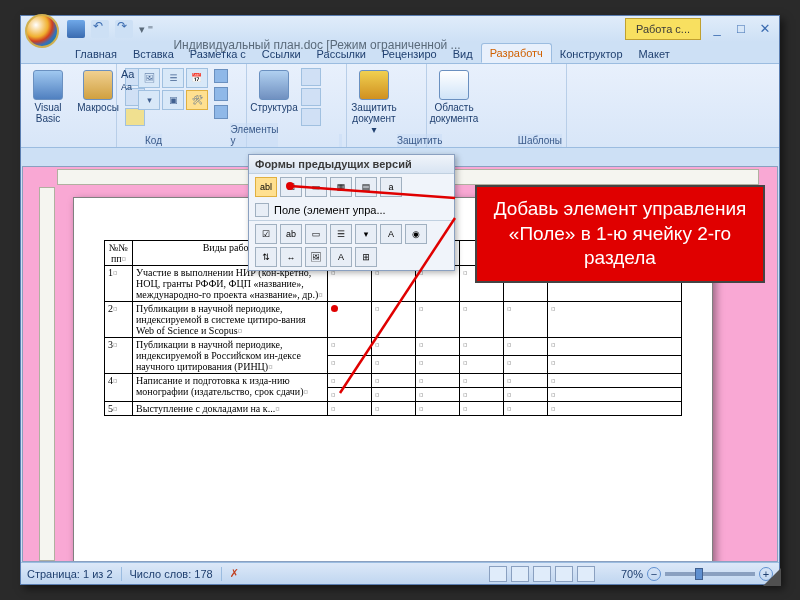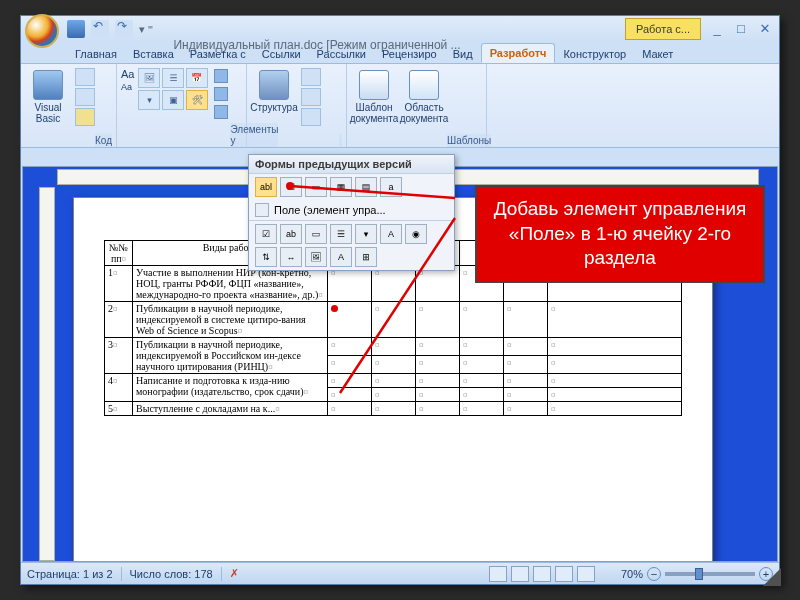--- a/index.html
+++ b/index.html
@@ -12,21 +12,21 @@
 .qat-btn.save { background: linear-gradient(#6fa8e8,#3a6bb0); }
 .qat-btn.undo, .qat-btn.redo { background: #cde0f5; position: relative; }
 .qat-btn.undo::before { content:"↶"; color:#3a6bb0; font-size:12px; position:absolute; left:2px; top:-1px;}
 .qat-btn.redo::before { content:"↷"; color:#3a6bb0; font-size:12px; position:absolute; left:2px; top:-1px;}
 .title-text { margin-left: 20px; color: #5a6a7a; font-size: 12px; margin-top: 32px; }
 .contextual-tab { margin-left: auto; background: #f8e060; padding: 4px 10px; border: 1px solid #c0a030; font-size: 11px; color: #3a3a3a; }
 .win-ctrl { display: flex; gap: 4px; margin-left: 6px; }
 .win-ctrl span { width: 20px; height: 16px; color: #3a6bb0; font-size: 13px; text-align: center; cursor: pointer; }
 .ribbon-tabs { display: flex; background: #cde0f5; padding-left: 46px; height: 22px; border-bottom: 1px solid #9bbce0; align-items: flex-end; }
 .ribbon-tab { padding: 3px 8px; font-size: 11px; color: #204070; cursor: pointer; }
-.ribbon-tab.active { background: #e8f0fc; border: 1px solid #9bbce0; border-bottom: 1px solid #e8f0fc; border-radius: 3px 3px 0 0; color: #d06000; font-weight: bold; }
+.ribbon-tab.active { background: #e8f0fc; border: 1px solid #9bbce0; border-bottom: 1px solid #e8f0fc; border-radius: 3px 3px 0 0; color: #d06000; font-weight: normal; }
 .ribbon { background: linear-gradient(#e8f0fc, #d8e6f8); height: 84px; display: flex; border-bottom: 1px solid #9bbce0; }
 .group { border-right: 1px solid #b8cee8; display: flex; flex-direction: row; padding: 2px 4px 0 4px; position: relative; }
 .group-title { font-size: 10px; color: #3a5a8a; text-align: left; padding: 1px 0; background: rgba(200,220,245,0.5); margin-top: auto; }
 .group-body { display: flex; flex: 1; gap: 4px; align-items: flex-start; padding-top: 2px; }
 .big-btn { display: flex; flex-direction: column; align-items: center; width: 46px; padding: 2px; cursor: pointer; }
 .big-btn .icon { width: 30px; height: 30px; background: #8fb8e8; border: 1px solid #6a90c0; border-radius: 3px; }
 .big-btn .icon.vb { background: linear-gradient(#a0c8f0,#5080c0); }
 .big-btn .icon.macros { background: linear-gradient(#f0d090,#d0a040); }
 .big-btn .lbl { font-size: 10px; color: #204070; text-align: center; margin-top: 2px; }
 .small-btns { display: flex; flex-direction: column; gap: 2px; }
@@ -37,21 +37,21 @@
 .text-btn { font-size: 10px; color: #204070; display: flex; align-items: center; gap: 3px; padding: 1px 2px; cursor: pointer; }
 .text-btn .sicon { width: 14px; height: 14px; background: #8fb8e8; border: 1px solid #6a90c0; display:inline-block; }
 .shield { background: linear-gradient(#f0d050,#d09020) !important; border-radius: 0 0 50% 50%; }
 .dropdown-pop { position: absolute; left: 248px; top: 154px; width: 207px; background: #f0f4fa; border: 1px solid #8aa0c0; box-shadow: 2px 2px 6px rgba(0,0,0,0.3); z-index: 10; }
 .dropdown-title { background: linear-gradient(#f0f4fa,#d8e4f2); padding: 3px 6px; font-size: 11px; font-weight: bold; color: #3a3a3a; border-bottom: 1px solid #c0d0e0; }
 .dropdown-row { display: flex; gap: 3px; padding: 3px 6px; flex-wrap: wrap; }
 .dd-btn { width: 22px; height: 20px; border: 1px solid #a0b0c0; background: #e8eef6; cursor: pointer; display:flex;align-items:center;justify-content:center;font-size:9px;}
 .dd-btn.hl { background: #ffe090; border-color: #e0b040; }
 .dd-menuitem { padding: 3px 6px; font-size: 11px; display:flex; align-items:center; gap:5px; cursor:pointer;}
 .ruler-h { height: 16px; background: #f5f5f0; border: 1px solid #b0b0a0; margin: 2px 18px 0 34px; position: relative; }
-.doc-area { position: absolute; left: 1px; right: 1px; top: 150px; bottom: 22px; background: #1d4ed8; overflow: hidden; border: 1px solid #8aa0c0; }
+.doc-area { position: absolute; left: 1px; right: 1px; top: 150px; bottom: 22px; background: #f9a8d4; overflow: hidden; border: 1px solid #8aa0c0; }
 .ruler-v { position: absolute; left: 16px; top: 20px; width: 16px; bottom: 0; background: #f5f5f0; border: 1px solid #b0b0a0; }
 .page { position: absolute; left: 50px; top: 30px; width: 640px; background: #fff; border: 1px solid #808080; box-shadow: 3px 3px 8px rgba(0,0,0,0.4); padding: 20px 30px; min-height: 450px; }
 .page h3 { text-align: center; font-size: 13px; font-weight: bold; margin-bottom: 6px; font-family: "Times New Roman", serif; }
 table.doc { border-collapse: collapse; width: 100%; font-family: "Times New Roman", serif; font-size: 10px; }
 table.doc td, table.doc th { border: 1px solid #000; padding: 1px 3px; vertical-align: top; }
 table.doc th { font-weight: normal; text-align: center; }
 .cell-mark::after { content: "¤"; color: #888; font-size: 9px; }
 .callout { position: absolute; right: 35px; top: 185px; width: 290px; background: #e00000; color: #fff; font-size: 19px; text-align: center; padding: 10px 8px; border: 2px solid #444; z-index: 20; line-height: 1.3; }
 .pointer-line { position: absolute; z-index: 19; }
 .statusbar { position: absolute; bottom: 0; left: 0; right: 0; height: 22px; background: linear-gradient(#dce8f8,#c0d6f0); border-top: 1px solid #9bbce0; display: flex; align-items: center; padding: 0 6px; font-size: 11px; color: #204070; }
@@ -96,20 +96,24 @@
     <div class="ribbon-tab">Макет</div>
   </div>
 
   <div class="ribbon">
     <div class="group" style="width:96px">
       <div class="group-body">
         <div class="big-btn">
             <div class="icon vb"></div>
             <div class="lbl">Visual Basic</div>
           </div>
+        <div class="big-btn">
+            <div class="icon macros"></div>
+            <div class="lbl">Макросы</div>
+          </div>
         <div class="small-btns">
           <div class="small-btn"></div>
           <div class="small-btn"></div>
           <div class="small-btn" style="background:#f0e090"></div>
         </div>
       </div>
       <div class="group-title">Код</div>
     </div>
     <div class="group" style="width:130px">
       <div class="group-body">
@@ -146,26 +150,31 @@
             <div class="lbl">Структура</div>
           </div>
         <div class="small-btns">
           <div class="small-btn"></div>
           <div class="small-btn"></div>
           <div class="small-btn"></div>
         </div>
       </div>
       <div class="group-title">&nbsp;</div>
     </div>
+    <div class="group" style="width:80px">
+      <div class="group-body">
+        <div class="big-btn">
+            <div class="icon shield"></div>
+            <div class="lbl">Защитить документ ▾</div>
+          </div>
+      </div>
+      <div class="group-title">Защитить</div>
+    </div>
     <div class="group" style="width:140px">
       <div class="group-body">
-        <div class="big-btn">
-            <div class="icon" style="background:linear-gradient(#fff,#c8dcf4)"></div>
-            <div class="lbl">Шаблон документа</div>
-          </div>
         <div class="big-btn">
             <div class="icon" style="background:linear-gradient(#fff,#d0e4f8)"></div>
             <div class="lbl">Область документа</div>
           </div>
       </div>
       <div class="group-title">Шаблоны</div>
     </div>
   </div>
 
   <div class="doc-area">

